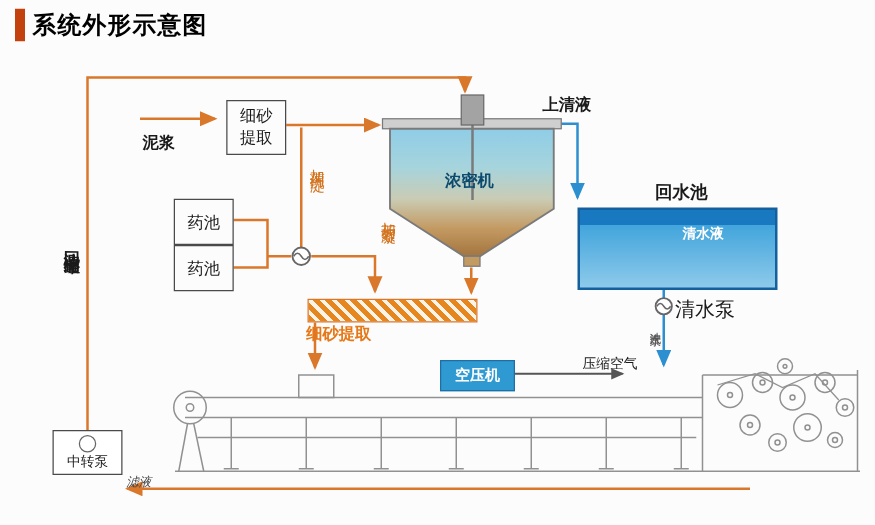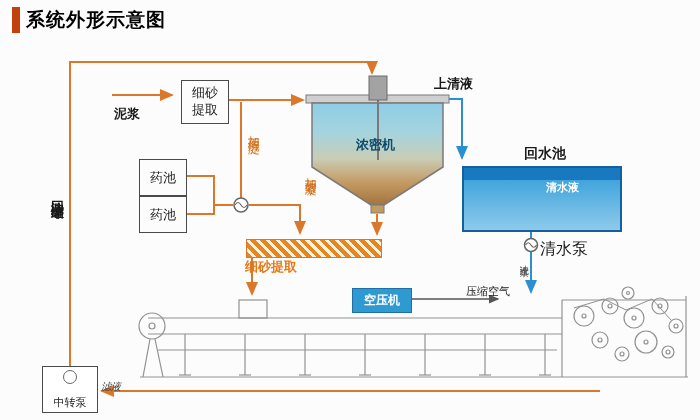--- a/index.html
+++ b/index.html
@@ -12,21 +12,21 @@
   .title{position:absolute;left:12px;top:7px;font-size:19px;font-weight:bold;color:#000;
          border-left:8px solid #c2410c;padding-left:6px;letter-spacing:1px;}
   .box{position:absolute;border:1.5px solid #4a4a4a;background:#fcfcfc;display:flex;
        align-items:center;justify-content:center;font-size:13px;color:#1a1a1a;text-align:center;}
   .box .wrap2{display:inline-block;width:2em;line-height:1.3;}
   .compressor{position:absolute;left:352px;top:288px;width:58px;height:23px;background:#2f9ad2;
        border:1px solid #1d6fa6;border-radius:0;color:#fff;font-weight:bold;font-size:12px;
        display:flex;align-items:center;justify-content:center;}
   .mixer{position:absolute;left:246px;top:239px;width:134px;height:17px;border:1px solid #d9772a;
        background:repeating-linear-gradient(45deg,#e6861f 0 4px,#fdf3e6 4px 7px);}
-  .pumpbox{position:absolute;left:42px;top:366px;width:56px;height:47px;border:1.5px solid #4a4a4a;
+  .pumpbox{position:absolute;left:42px;top:344px;width:56px;height:36px;border:1.5px solid #4a4a4a;
        background:#fff;display:flex;flex-direction:column;align-items:center;justify-content:space-between;
        padding:3px 0 2px 0;box-sizing:border-box;}
   .pumpbox .circ{width:12px;height:12px;border:1.5px solid #666;border-radius:50%;background:#fff;}
   .pumpbox .t{font-size:11px;color:#1a1a1a;}
   svg{position:absolute;left:0;top:0;}
 </style>
 </head>
 <body>
 
 <div class="canvas">

